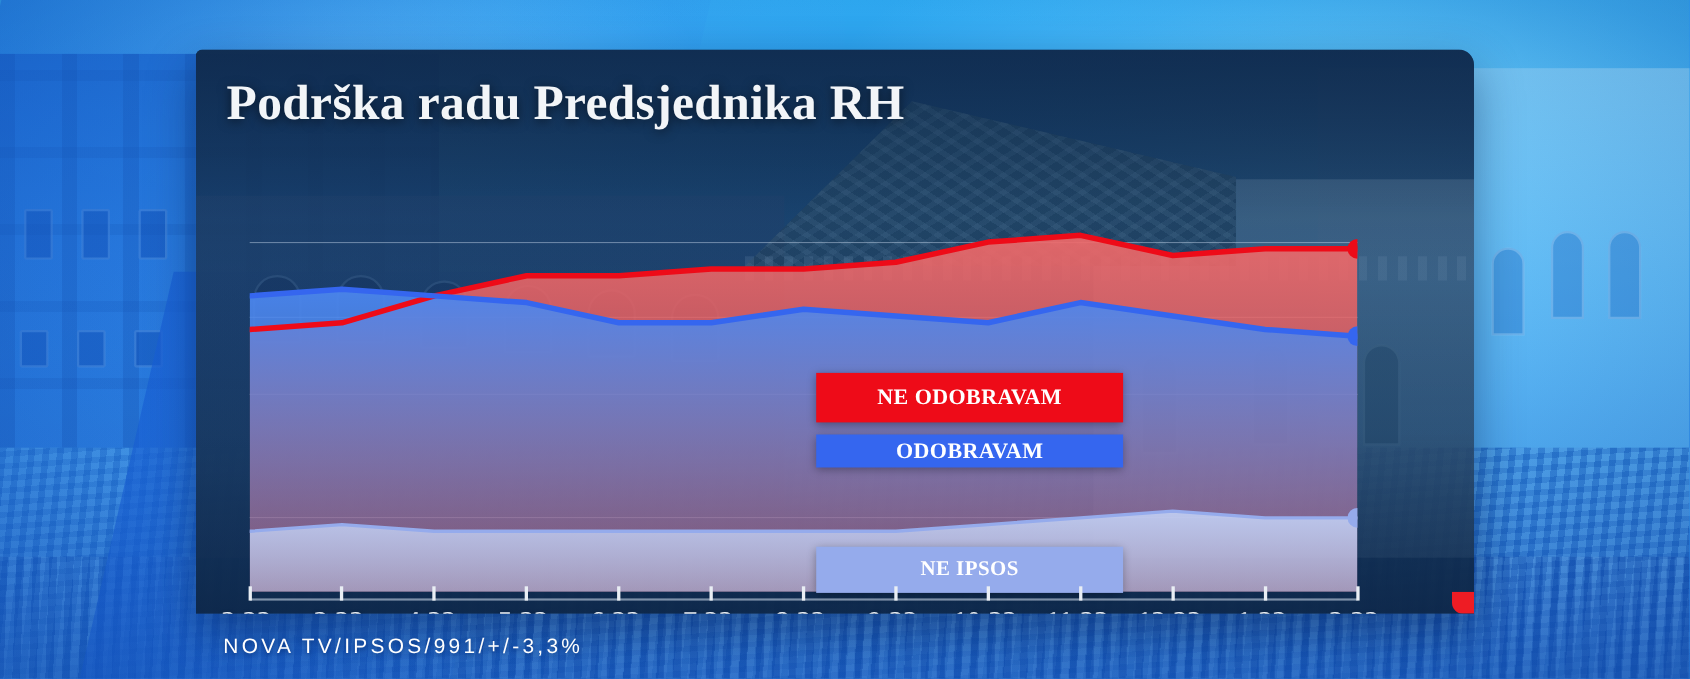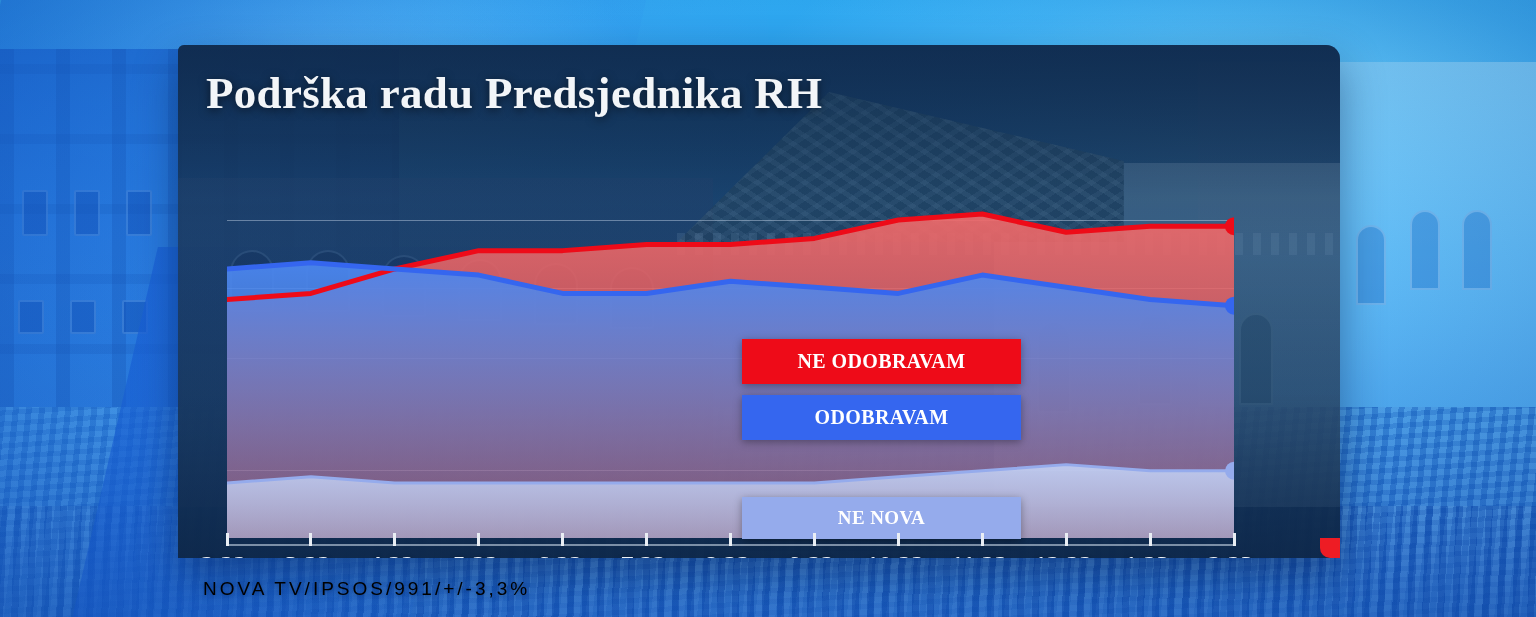--- a/index.html
+++ b/index.html
@@ -171,27 +171,27 @@
     text-shadow:0 1px 4px rgba(0,0,0,.5);
   }
 
   
   .legend {
     position:absolute; display:flex; align-items:center; justify-content:center;
     color:#ffffff; font-weight:bold; letter-spacing:.4px;
     box-shadow:0 2px 8px rgba(0,0,0,.35);
   }
   #legend-neodobravam { left:564px; top:294px; width:279px; height:45px; background:#ee0b18; font-size:20px; }
-  #legend-odobravam   { left:564px; top:350px; width:279px; height:45px; background:#3566ef; font-size:20px; }
+  #legend-odobravam   { left:564px; top:350px; width:279px; height:30px; background:#3566ef; font-size:20px; }
   #legend-neznam      { left:564px; top:452px; width:279px; height:42px; background:#95abec; font-size:19px; }
 
   
   #source {
     position:absolute; left:203px; top:578px;
-    color:#000000; font-size:19px; letter-spacing:3px; font-weight:500;
+    color:#ffffff; font-size:19px; letter-spacing:3px; font-weight:500;
     text-shadow:0 1px 4px rgba(0,30,80,.5);
     white-space:nowrap;
   }
 </style>
 </head>
 <body>
 
 <div id="bg-wrap">
   <div class="bg-base"></div>
   <div class="bg-sky"></div>
@@ -277,21 +277,21 @@
       </svg>
   </div>
 
   <div class="legend" id="legend-neodobravam">
     <span>NE ODOBRAVAM</span>
   </div>
   <div class="legend" id="legend-odobravam">
     <span>ODOBRAVAM</span>
   </div>
   <div class="legend" id="legend-neznam">
-    <span>NE NOVA</span>
+    <span>NE IPSOS</span>
   </div>
 
   <div id="axis">
     <div class="axis-line"></div>
   <div class="tick" style="left: -1.5px;"></div>
       <div class="xlab" style="left: 0px;">2.22.</div>
       <div class="tick" style="left: 82.4167px;"></div>
       <div class="xlab" style="left: 83.9167px;">3.22.</div>
       <div class="tick" style="left: 166.333px;"></div>
       <div class="xlab" style="left: 167.833px;">4.22.</div>

